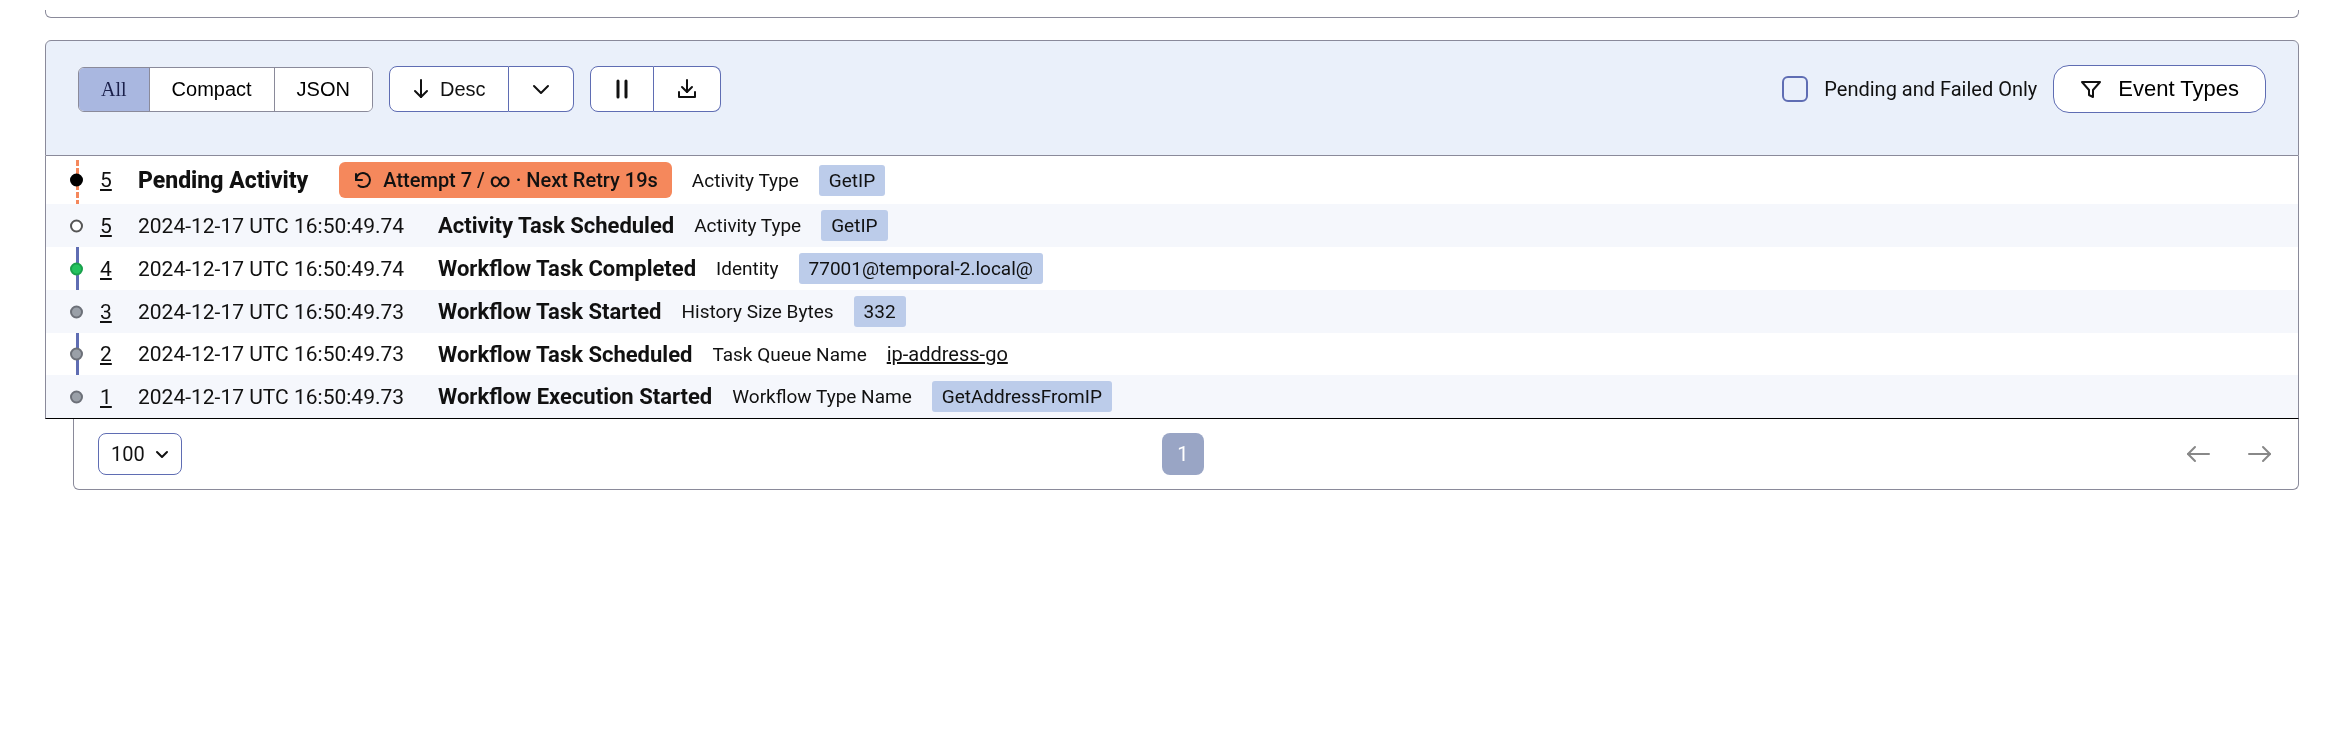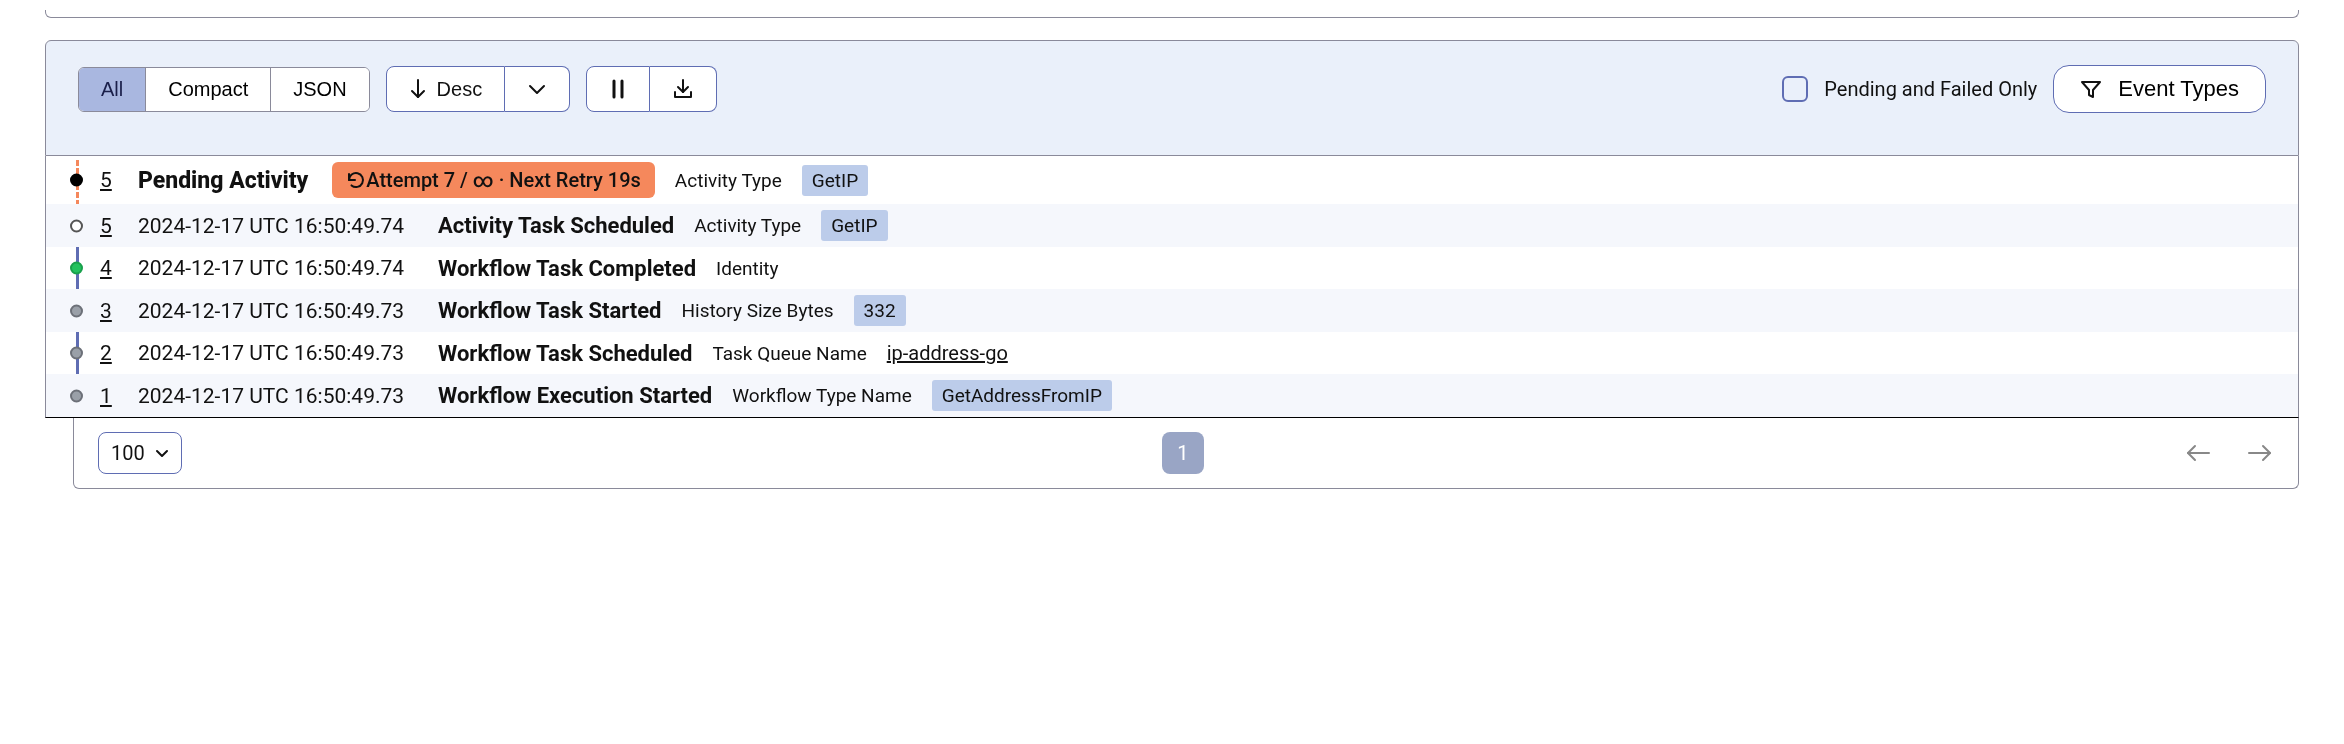--- a/index.html
+++ b/index.html
@@ -60,20 +60,21 @@
     background: #fff;
     padding: 10px 22px;
     font-size: 20px;
     cursor: pointer;
     border-right: 1px solid var(--border-gray);
   }
   .seg button:last-child { border-right: none; }
   .seg button.active {
     background: var(--blue-fill);
     color: #1a1f4a;
+    font-family: Liberation Serif, serif;
   }
 
   .btn-group {
     display: inline-flex;
   }
   .btn {
     display: inline-flex;
     align-items: center;
     justify-content: center;
     gap: 10px;
@@ -188,25 +189,26 @@
     border-radius: 3px;
     font-size: 19px;
   }
   .evt-attr-link {
     text-decoration: underline;
     font-size: 20px;
   }
   .pending-name {
     font-size: 23px;
     font-weight: 800;
-    margin-right: 4px;
+    margin-right: 11px;
   }
   .pending-pill {
     display: inline-flex;
     align-items: center;
+    gap: 10px;
     background: var(--orange);
     color: #111;
     border-radius: 6px;
     padding: 6px 14px;
     font-size: 20px;
     font-weight: 500;
   }
 
   
   .footer {
@@ -353,20 +355,21 @@
           <span class="evt-name">Activity Task Scheduled</span>
           <span class="evt-attr-label">Activity Type</span>
           <span class="evt-attr-chip">GetIP</span>
         </div>
         <div class="row">
           <span class="dot green"></span>
           <span class="evt-id">4</span>
           <span class="evt-ts">2024-12-17 UTC 16:50:49.74</span>
           <span class="evt-name">Workflow Task Completed</span>
           <span class="evt-attr-label">Identity</span>
+          <span class="evt-attr-chip">77001@temporal-2.local@</span>
         </div>
         <div class="row alt">
           <span class="dot gray"></span>
           <span class="evt-id">3</span>
           <span class="evt-ts">2024-12-17 UTC 16:50:49.73</span>
           <span class="evt-name">Workflow Task Started</span>
           <span class="evt-attr-label">History Size Bytes</span>
           <span class="evt-attr-chip">332</span>
         </div>
         <div class="row">

